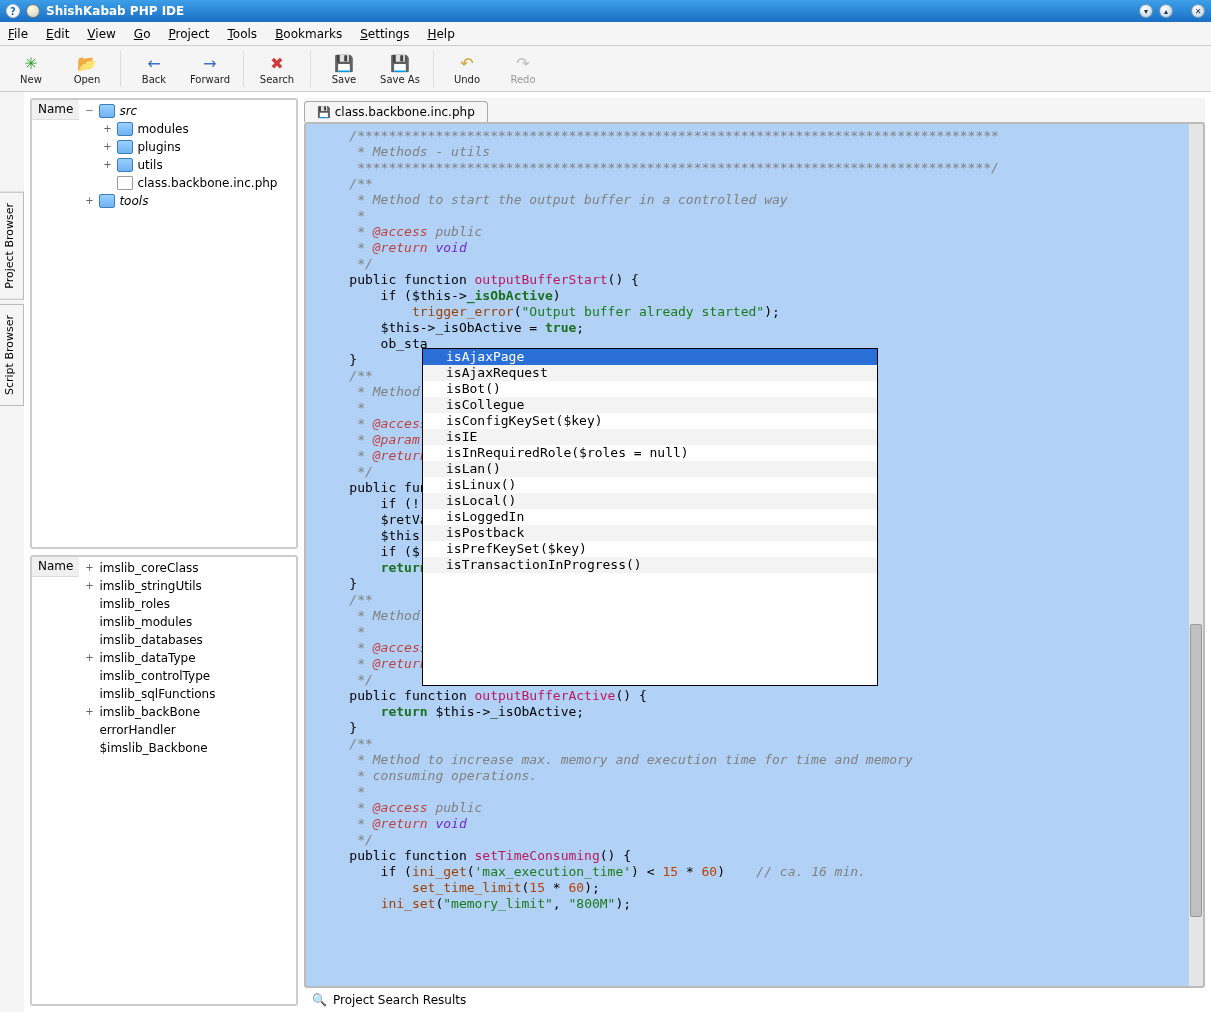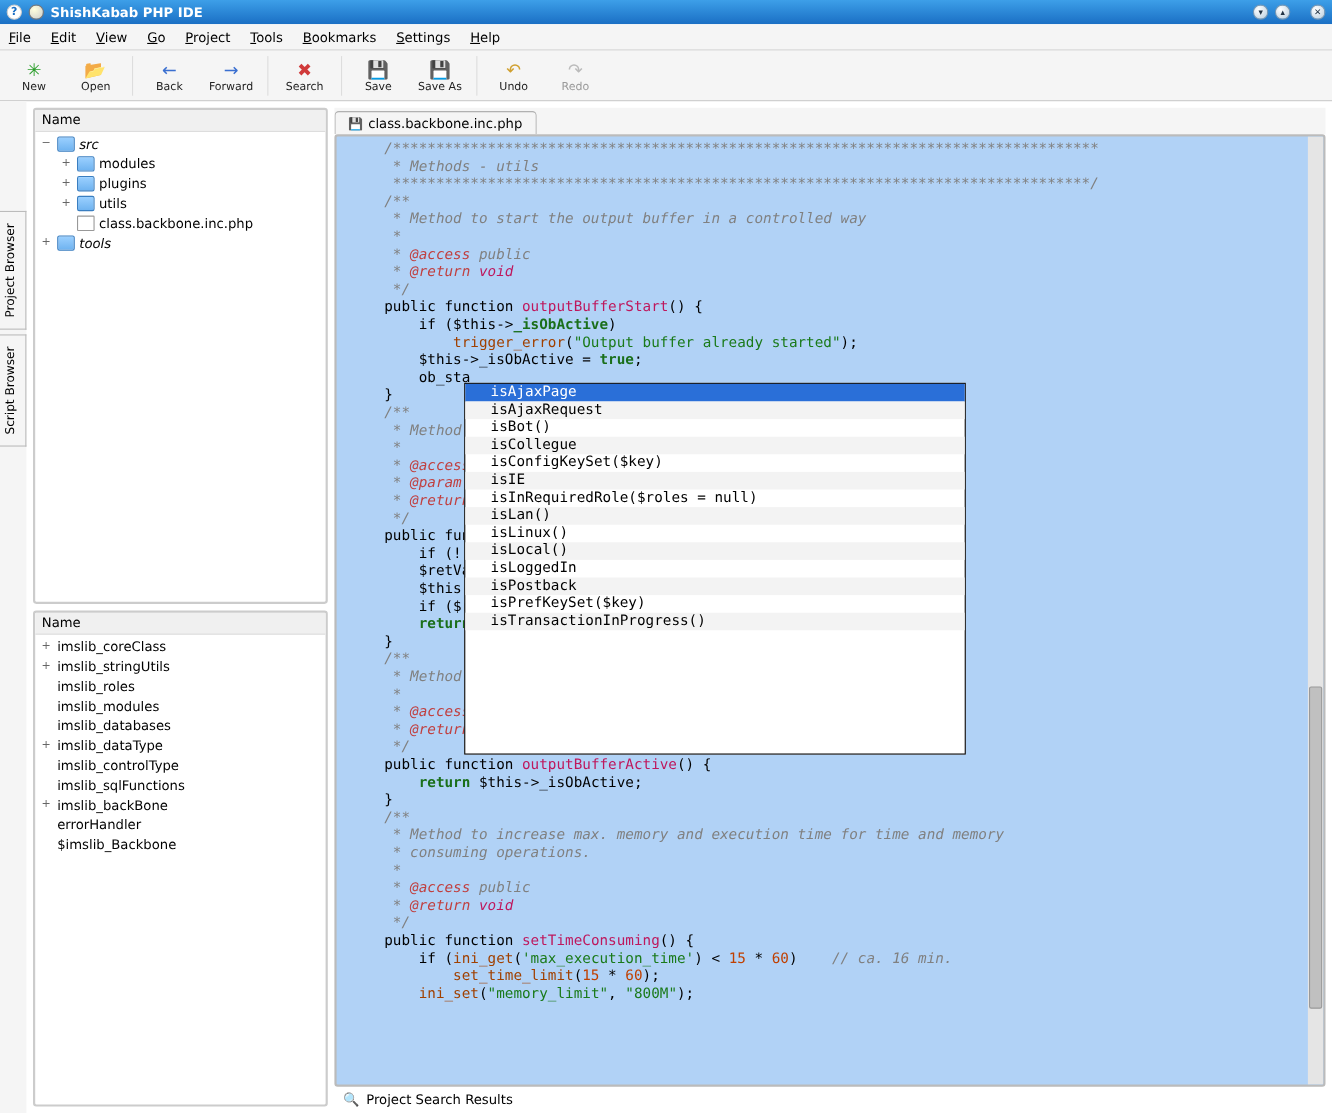--- a/index.html
+++ b/index.html
@@ -24,41 +24,41 @@
 .tbtn.disabled { color: #999; }
 .tbtn .ico { width: 22px; height: 22px; display: flex; align-items: center; justify-content: center; font-size: 16px; }
 .sep { width: 1px; height: 36px; background: #ddd; }
 
 
 .main { display: flex; height: calc(1012px - 22px - 24px - 46px); }
 .sidebar-tabs { width: 24px; display: flex; flex-direction: column; padding-top: 100px; background: #f5f5f5; }
 .vtab { writing-mode: vertical-rl; transform: rotate(180deg); padding: 10px 3px; font-size: 11px; border: 1px solid #bbb; border-right: none; background: #f5f5f5; margin-bottom: 4px; cursor: pointer; }
 
 .left-col { width: 280px; display: flex; flex-direction: column; padding: 6px; gap: 6px; }
-.panel { border: 2px solid #ccc; border-radius: 3px; background: #fff; display: flex; flex-direction: column; overflow: hidden; }
+.panel { border: 2px solid #ccc; border-radius: 3px; background: #fff; display: flex; flex-direction: row; overflow: hidden; }
 .panel-header { height: 20px; background: #f0f0f0; border-bottom: 1px solid #ddd; padding: 2px 6px; font-size: 12px; }
 .panel-body { flex: 1; overflow: auto; padding: 2px 4px; }
 .tree-row { display: flex; align-items: center; gap: 4px; padding: 1px 0; cursor: pointer; white-space: nowrap; line-height: 16px; font-size: 12px; }
 .expander { width: 12px; text-align: center; color: #666; font-size: 10px; }
 .ficon { width: 16px; height: 14px; display: inline-block; }
 .folder { background: linear-gradient(#9bd0ff,#6fb3f0); border: 1px solid #3a7ec0; border-radius: 2px; }
 .file { background: #fff; border: 1px solid #999; border-radius: 1px; position: relative; }
 .italic { font-style: italic; }
 
 .right-col { flex: 1; display: flex; flex-direction: column; padding: 6px 6px 0 0; }
 .tab-strip { height: 24px; display: flex; align-items: flex-end; background: #f5f5f5; }
 .tab { display: flex; align-items: center; gap: 4px; padding: 3px 12px; background: #f5f5f5; border: 1px solid #aaa; border-bottom: none; border-radius: 4px 4px 0 0; font-size: 12px; }
 .editor-wrap { flex: 1; border: 2px solid #bbb; border-radius: 3px; background: #b1d2f6; position: relative; overflow: hidden; }
 .editor { position: absolute; left: 0; right: 14px; top: 0; bottom: 0; font-family: "DejaVu Sans Mono","Courier New",monospace; font-size: 13px; line-height: 16px; padding: 4px 0 4px 12px; white-space: pre; color: #000; }
 .scrollbar-v { position: absolute; right: 0; top: 0; bottom: 0; width: 14px; background: #e5e5e5; }
 .scroll-thumb { position: absolute; right: 1px; width: 12px; background: #c0c0c0; border: 1px solid #999; border-radius: 2px; }
 
 .c-comment { color: #808080; font-style: italic; }
 .c-doctag { color: #c04040; font-style: italic; }
-.c-type { color: #be185d; font-style: italic; }
+.c-type { color: #6d28d9; font-style: italic; }
 .c-kw { color: #be185d; }
 .c-var { color: #000000; }
 .c-func { color: #a04000; }
 .c-str { color: #1a7a1a; }
 .c-num { color: #c04000; }
 .c-special { color: #1a6f1a; font-weight: bold; margin-top: 22px; }
 .cursor-line { background: #fff; display: inline-block; width: 100%; }
 
 .autocomplete { position: absolute; border: 1px solid #000; background: #fff; font-family: "DejaVu Sans Mono","Courier New",monospace; font-size: 13px; z-index: 10; min-width: 456px; }
 .ac-item { padding: 0 23px; line-height: 16px; cursor: pointer; }

